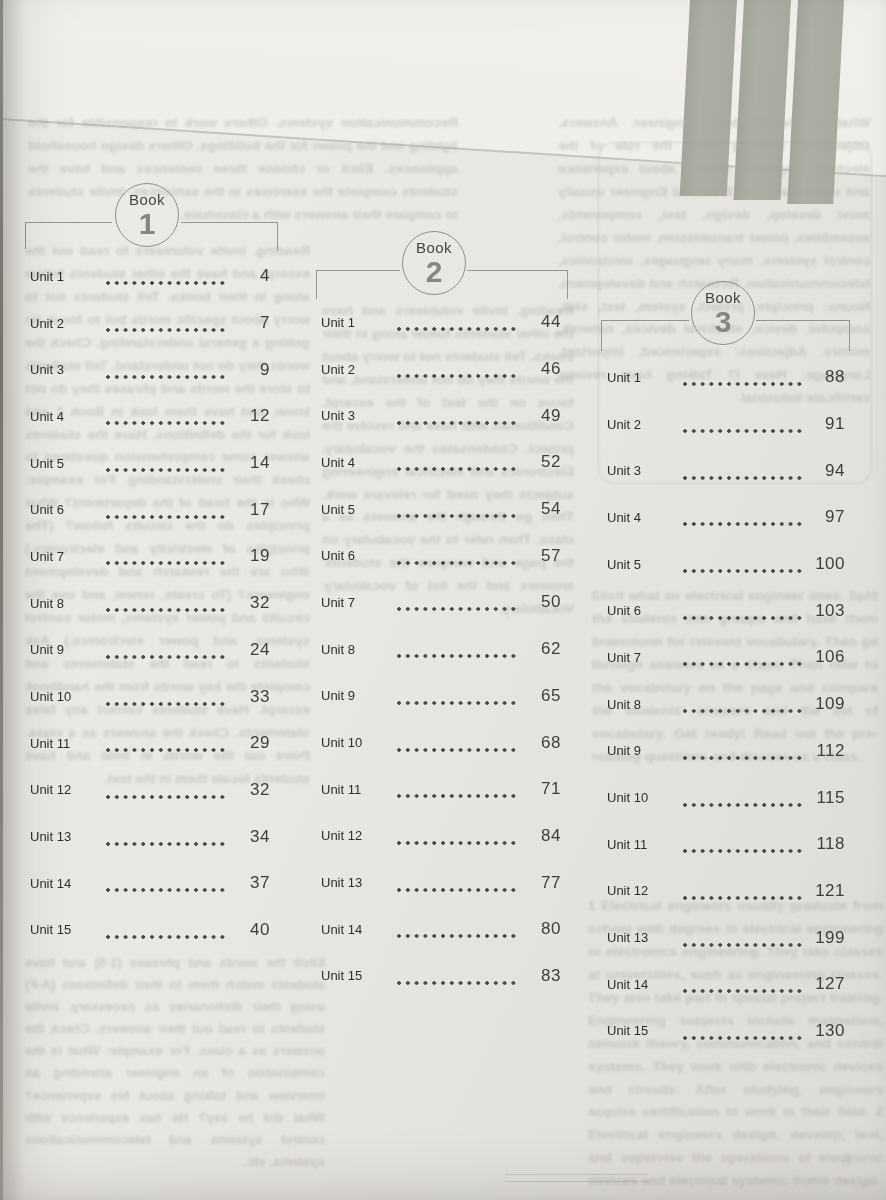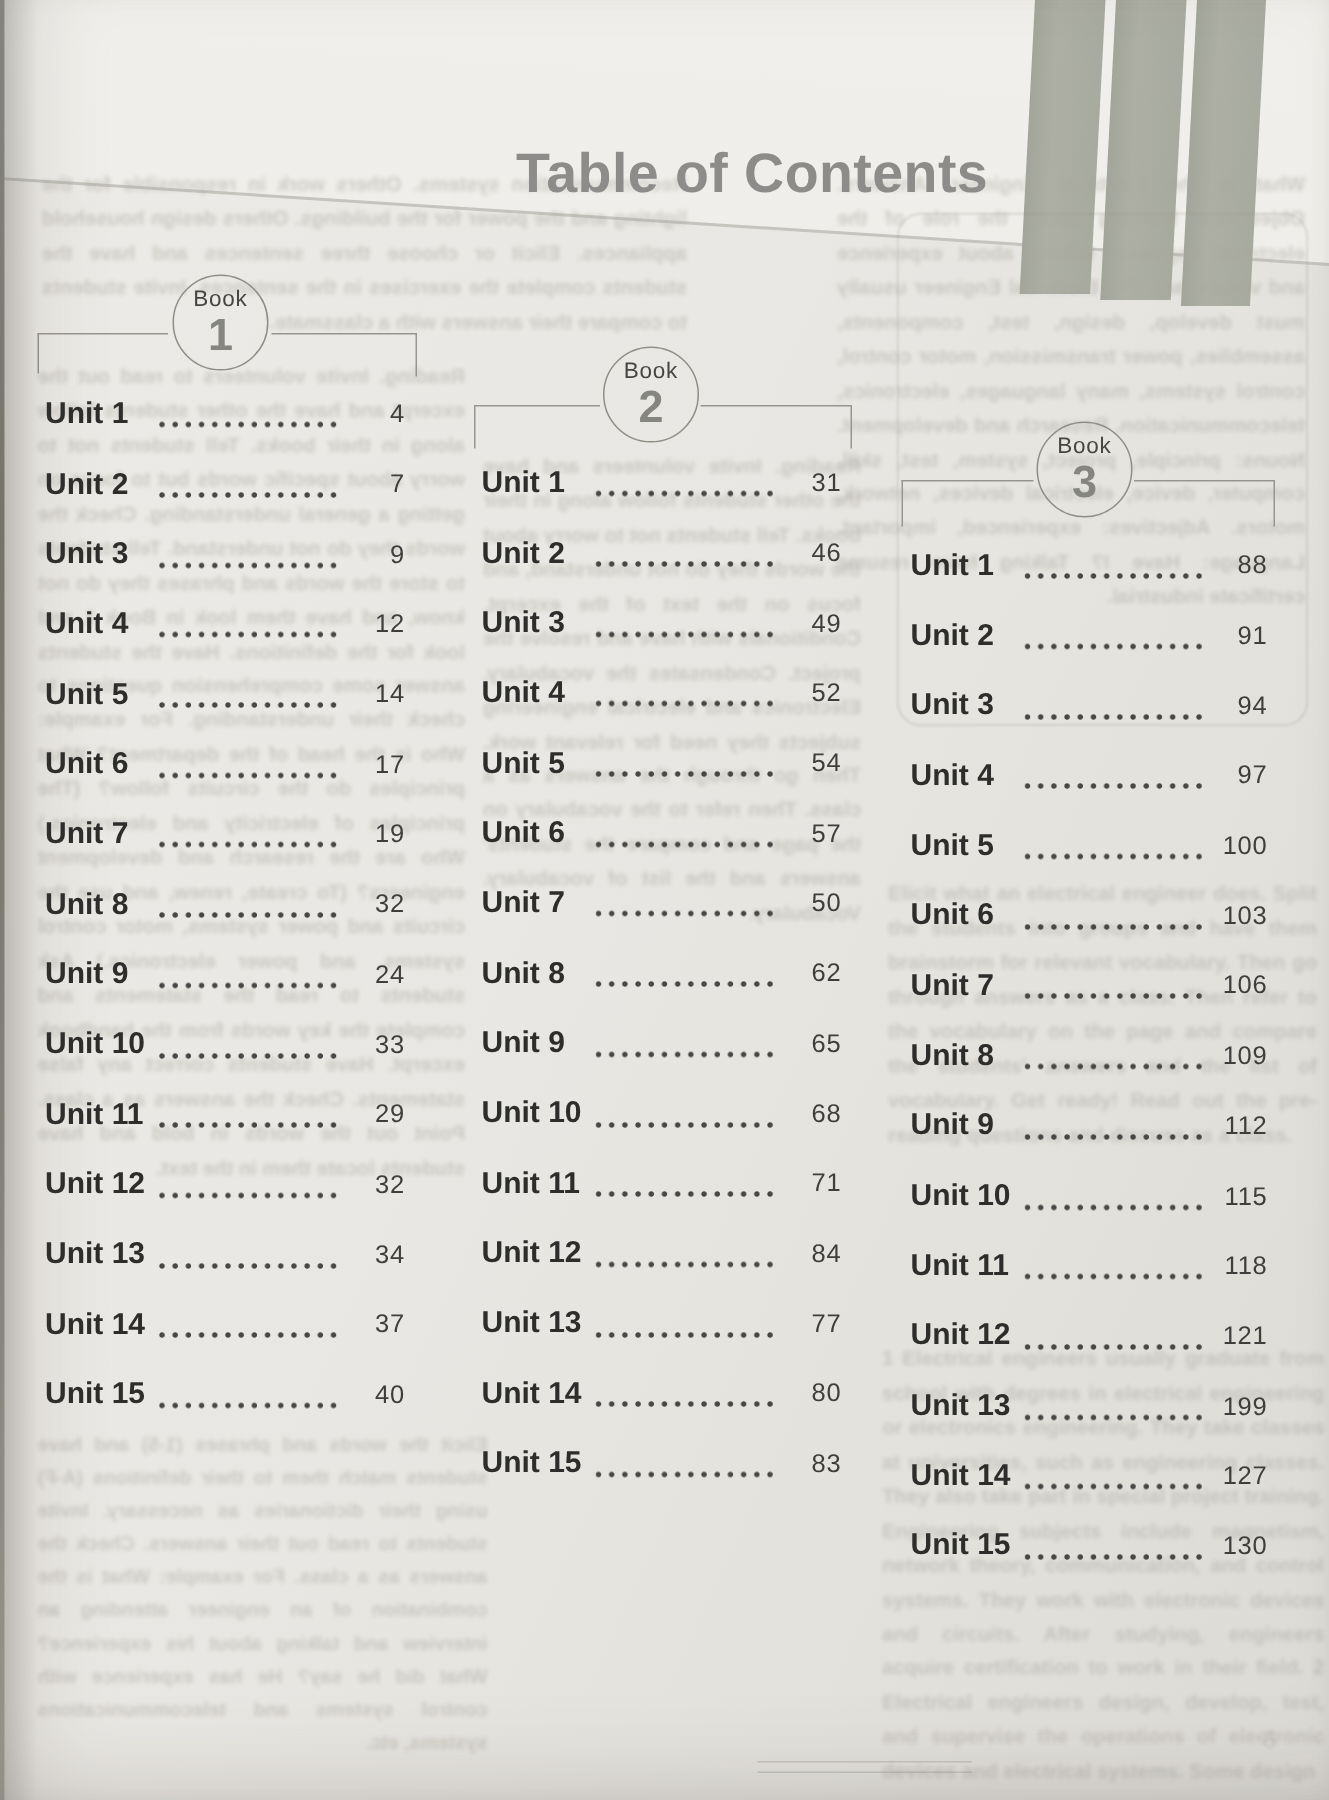--- a/index.html
+++ b/index.html
@@ -58,21 +58,21 @@
   .brk.r{border-right:1.5px solid #97958d;}
   .bd1{left:115px;top:183px;}  .bk1l{left:25px;top:222px;width:86px;height:26px;}  .bk1r{left:181px;top:222px;width:96px;height:28px;}
   .bd2{left:402px;top:231px;}  .bk2l{left:316px;top:270px;width:83px;height:28px;} .bk2r{left:467px;top:270px;width:100px;height:28px;}
   .bd3{left:691px;top:281px;}  .bk3l{left:601px;top:320px;width:87px;height:30px;} .bk3r{left:756px;top:320px;width:93px;height:30px;}
   
   .units{position:absolute;z-index:20;}
   .units-1{left:30px;top:253px;width:240px;}
   .units-2{left:321px;top:299px;width:240px;}
   .units-3{left:607px;top:354px;width:238px;}
   .toc-row{height:46.7px;display:flex;align-items:center;}
-  .u-label{width:74px;font-size:20px;font-weight:700;color:#2d2d2c;white-space:nowrap;}
+  .u-label{width:74px;font-size:13px;font-weight:400;color:#2d2d2c;white-space:nowrap;}
   .leader{flex:1;height:4px;position:relative;top:7px;margin:0 8px 0 2px;
           background-image:radial-gradient(circle at 2px 2px,#474745 1.5px,rgba(0,0,0,0) 2.1px);
           background-size:8.8px 4px;background-repeat:repeat-x;}
   .u-page{min-width:34px;text-align:right;font-size:17px;color:#3e3e3c;letter-spacing:.5px;}
 </style>
 </head>
 <body>
 
 <div class="page">
 
@@ -89,21 +89,20 @@
   <div class="ghost-rule"></div>
   <div class="ghost-pnum">6</div>
 
   <div class="bar b1"></div>
   <div class="bar b2"></div>
   <div class="bar b3"></div>
 
   <div class="spine"></div>
   <div class="spine-soft"></div>
 
-  <h1 class="title">Table of Contents</h1>
 
   <div class="brk l bk1l"></div>
   <div class="brk r bk1r"></div>
   <div class="badge bd1">
     <span class="bk">Book</span>
     <span class="num">1</span>
   </div>
 
   <div class="brk l bk2l"></div>
   <div class="brk r bk2r"></div>
@@ -193,21 +192,21 @@
       <div class="toc-row">
         <span class="u-label">Unit 15</span>
         <span class="leader"></span>
         <span class="u-page">40</span>
       </div>
     </div>
   <div class="units units-2">
       <div class="toc-row">
         <span class="u-label">Unit 1</span>
         <span class="leader"></span>
-        <span class="u-page">31</span>
+        <span class="u-page">44</span>
       </div>
       <div class="toc-row">
         <span class="u-label">Unit 2</span>
         <span class="leader"></span>
         <span class="u-page">46</span>
       </div>
       <div class="toc-row">
         <span class="u-label">Unit 3</span>
         <span class="leader"></span>
         <span class="u-page">49</span>

